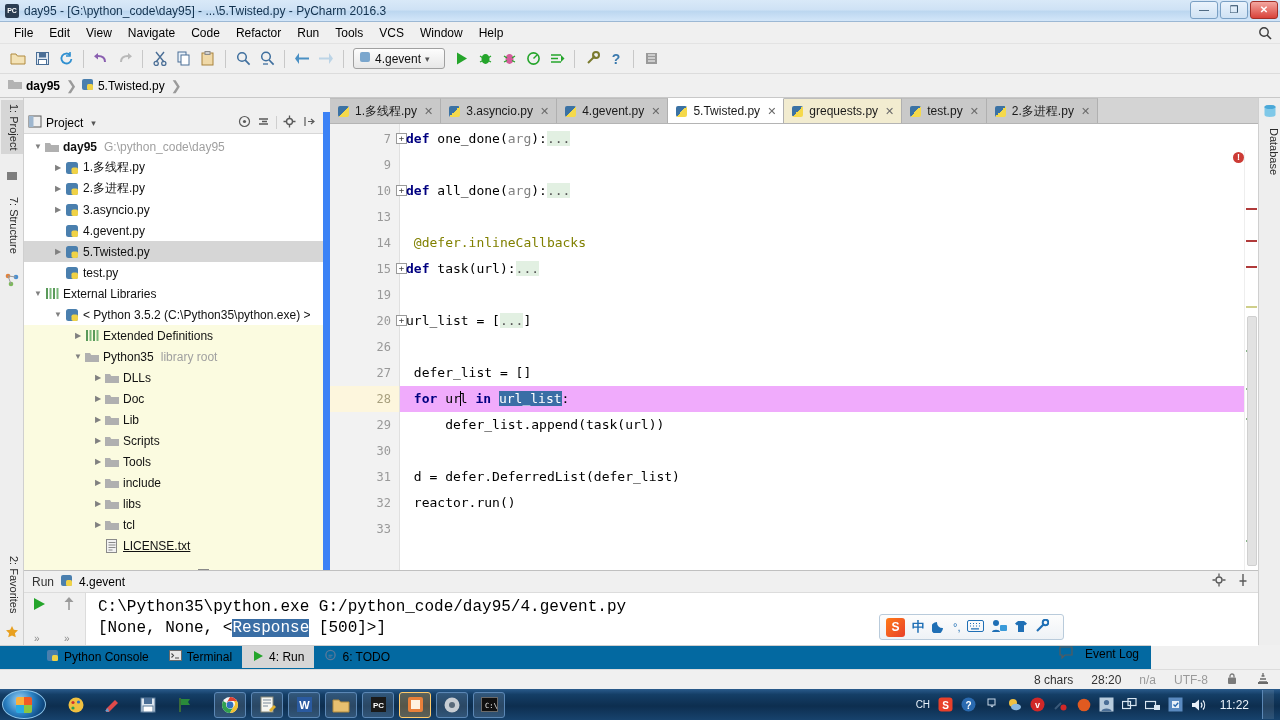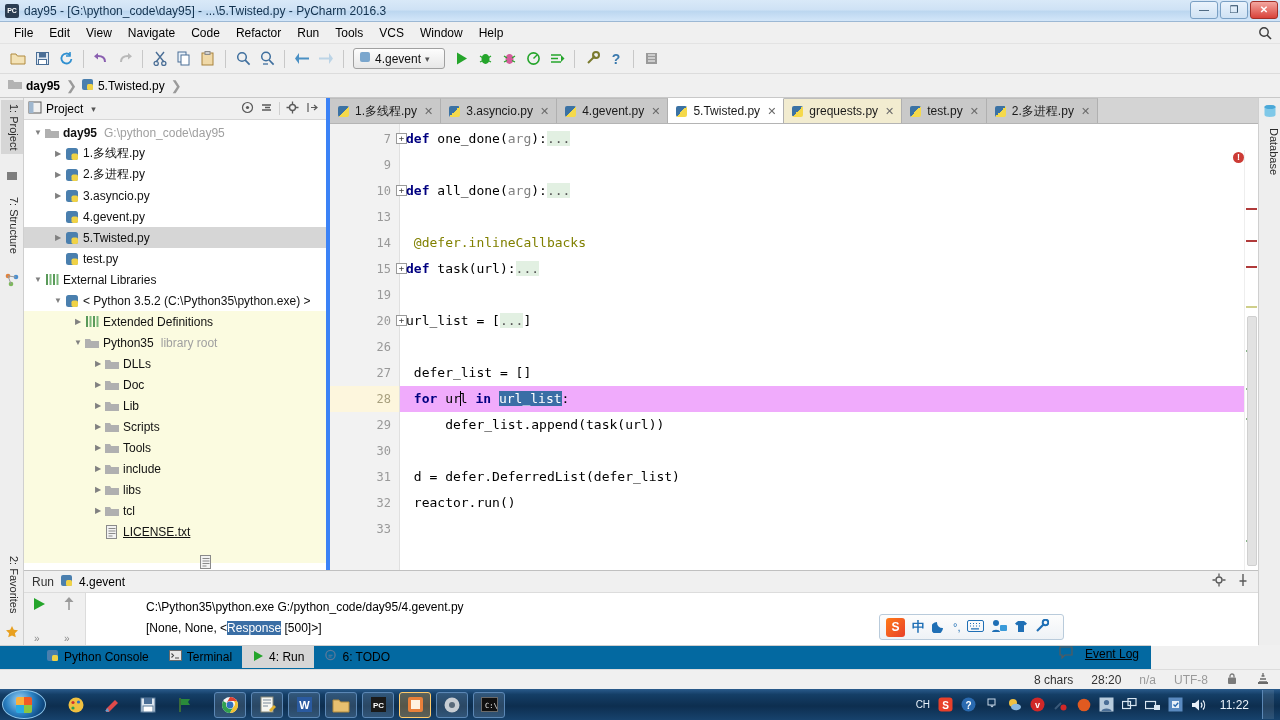--- a/index.html
+++ b/index.html
@@ -88,22 +88,22 @@
   .vtab.active { background: #d6d6d6; }
   .vicon { position: absolute; left: 5px; width: 14px; height: 14px; font-size: 11px; text-align: center; }
 
   .vstrip-right {
     position: absolute; right: 0; top: 98px; width: 22px; height: 547px;
     background: #eeeeee; border-left: 1px solid #cfcfcf;
   }
 
   
   .project-panel {
-    position: absolute; left: 24px; top: 98px; width: 306px; height: 472px;
-    background: #ffffff; border-right: 4px solid #3b82f6;
+    position: absolute; left: 24px; top: 112px; width: 306px; height: 472px;
+    background: #ffffff; border-right: 7px solid #3b82f6;
     display: flex; flex-direction: column;
   }
   .panel-header {
     height: 22px; background: #f0f0f0; display: flex; align-items: center;
     padding: 0 4px; border-bottom: 1px solid #d7d7d7; flex: 0 0 22px;
   }
   .panel-header .ph-title { font-size: 12px; margin-left: 4px; }
   .panel-header .ph-right { margin-left: auto; display: flex; align-items: center; gap: 6px; padding-right: 4px; }
   .ph-ic { font-size: 12px; color: #5a5a5a; }
   .tree { flex: 1; overflow: hidden; position: relative; padding-top: 2px; }
@@ -192,22 +192,22 @@
   }
   .run-head .rh-right { margin-left: auto; display: flex; gap: 10px; padding-right: 8px; color: #5a5a5a; }
   .run-body { display: flex; height: 53px; }
   .run-side {
     width: 62px; background: #f0f0f0; border-right: 1px solid #dcdcdc;
     display: flex; padding-top: 3px; position: relative; flex: 0 0 62px;
   }
   .run-side .rs-btn { width: 30px; text-align: center; font-size: 14px; }
   .run-side .rs-sub { position: absolute; bottom: 2px; font-size: 10px; color: #888; }
   .console {
-    flex: 1; background: #fff; font-family: Liberation Sans, sans-serif;
-    font-size: 12px; padding: 4px 0 0 12px; line-height: 21px; color: #000; margin-left: 48px;
+    flex: 1; background: #fff; font-family: Liberation Mono, monospace;
+    font-size: 16px; padding: 4px 0 0 12px; line-height: 21px; color: #000;
   }
   .console .hl { background: #3a6ea5; color: #fff; }
 
   
   .ime-bar {
     position: absolute; left: 879px; top: 614px; width: 185px; height: 26px;
     background: linear-gradient(to bottom,#fdfdfd,#eef2f6);
     border: 1px solid #b9cbdb; border-radius: 3px;
     display: flex; align-items: center; gap: 7px; padding: 0 6px;
     font-size: 13px; color: #1f6fb5;
@@ -219,21 +219,21 @@
   }
 
   
   .bottombar {
     position: absolute; left: 0; top: 645px; width: 1151px; height: 24px;
     background: #0369a1; border-top: 1px solid #cfcfcf; display: flex; align-items: flex-start;
     padding-left: 36px; font-size: 12px;
   }
   .bb-item { display: flex; align-items: center; gap: 5px; padding: 3px 10px; height: 22px; }
   .bb-item.active { background: #d6d6d6; }
-  .bb-right { margin-left: auto; display: flex; align-items: center; gap: 12px; padding-right: 12px; text-decoration: underline; }
+  .bb-right { margin-left: auto; display: flex; align-items: center; gap: 12px; padding-right: 12px; }
 
   
   .statusbar {
     position: absolute; left: 0; top: 669px; width: 1280px; height: 20px;
     background: #f0f0f0; border-top: 1px solid #dcdcdc; display: flex;
     align-items: center; font-size: 12px; color: #333;
   }
   .sb-right { margin-left: auto; display: flex; align-items: center; gap: 18px; padding-right: 10px; }
   .sb-dim { color: #9a9a9a; }
 

